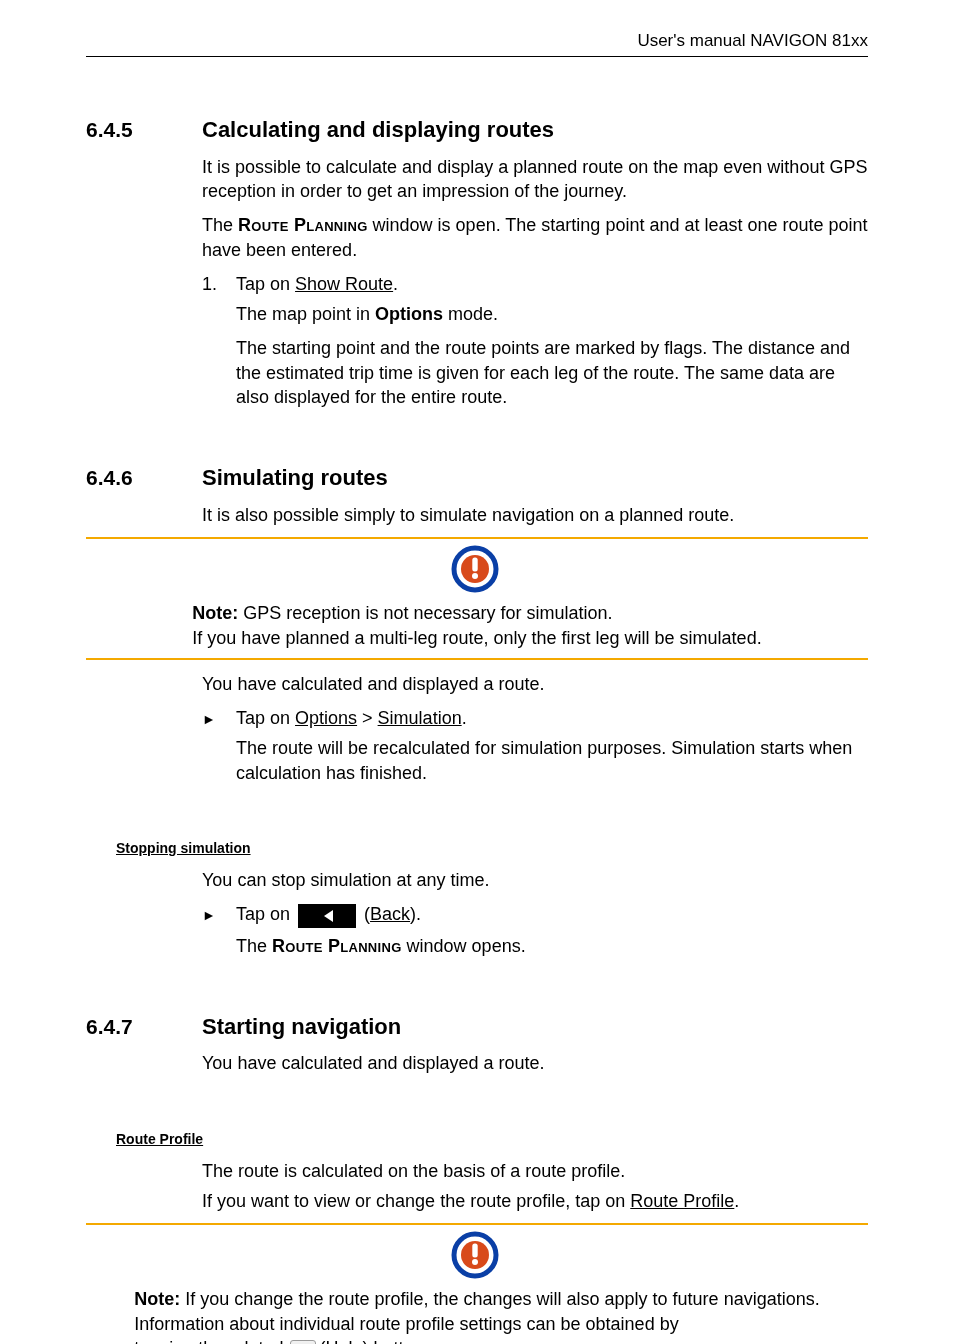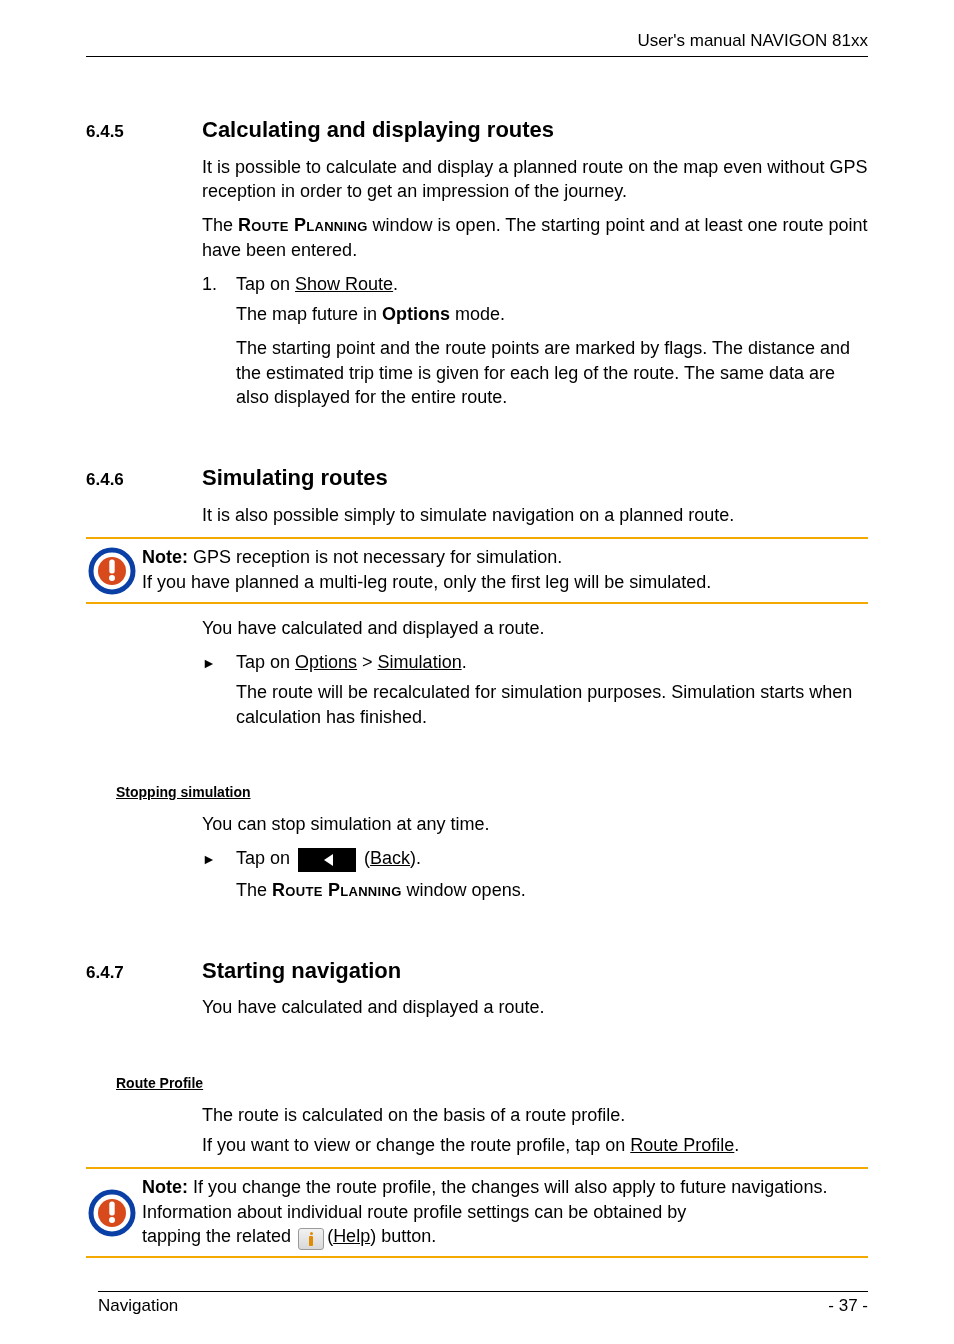--- a/index.html
+++ b/index.html
@@ -41,21 +41,21 @@
   .h-row {
     display: flex;
     align-items: baseline;
     margin-top: 18px;
     margin-bottom: 10px;
   }
   .h-num {
     width: 116px;
     flex: 0 0 116px;
     font-weight: bold;
-    font-size: 17px;
+    font-size: 21px;
   }
   .h-title {
     font-weight: bold;
     font-size: 22px;
     margin-top: 36px;
   }
   .h-row.sub .h-title { font-size: 14px; text-decoration: underline; }
   .h-sub-indent { margin-left: 30px; }
 
   .body-p {
@@ -84,20 +84,21 @@
   .bold { font-weight: bold; }
   .smallcaps { font-variant: small-caps; letter-spacing: 0.3px; }
 
   .note-row {
     display: flex;
     align-items: center;
     border-top: 2px solid #f4a900;
     border-bottom: 2px solid #f4a900;
     margin: 8px 0 12px 0;
     padding: 2px 0;
+    flex-direction: column;
   }
   .note-icon {
     width: 56px; flex: 0 0 56px;
     display: flex; align-items: center; justify-content: flex-start;
     padding-left: 2px;
   }
   .note-text {
     flex: 1;
     margin-left: 58px;
     padding: 4px 0 6px 0;
@@ -174,21 +175,21 @@
   </p>
 
   <div class="ol-row">
     <div class="ol-mark">1.</div>
     <div class="ol-body">
       <span>Tap on </span><span class="underline">Show Route</span><span>.</span>
     </div>
   </div>
 
   <p class="indent-block">
-    <span>The map future in </span><span class="bold">Options</span><span> mode.</span>
+    <span>The map point in </span><span class="bold">Options</span><span> mode.</span>
   </p>
 
   <p class="indent-block">The starting point and the route points are marked by flags. The distance and the estimated trip time is given for each leg of the route. The same data are also displayed for the entire route.</p>
 
   <div class="h-row">
     <div class="h-num">6.4.6</div>
     <div class="h-title">Simulating routes</div>
   </div>
 
   <p class="body-p">It is also possible simply to simulate navigation on a planned route.</p>

